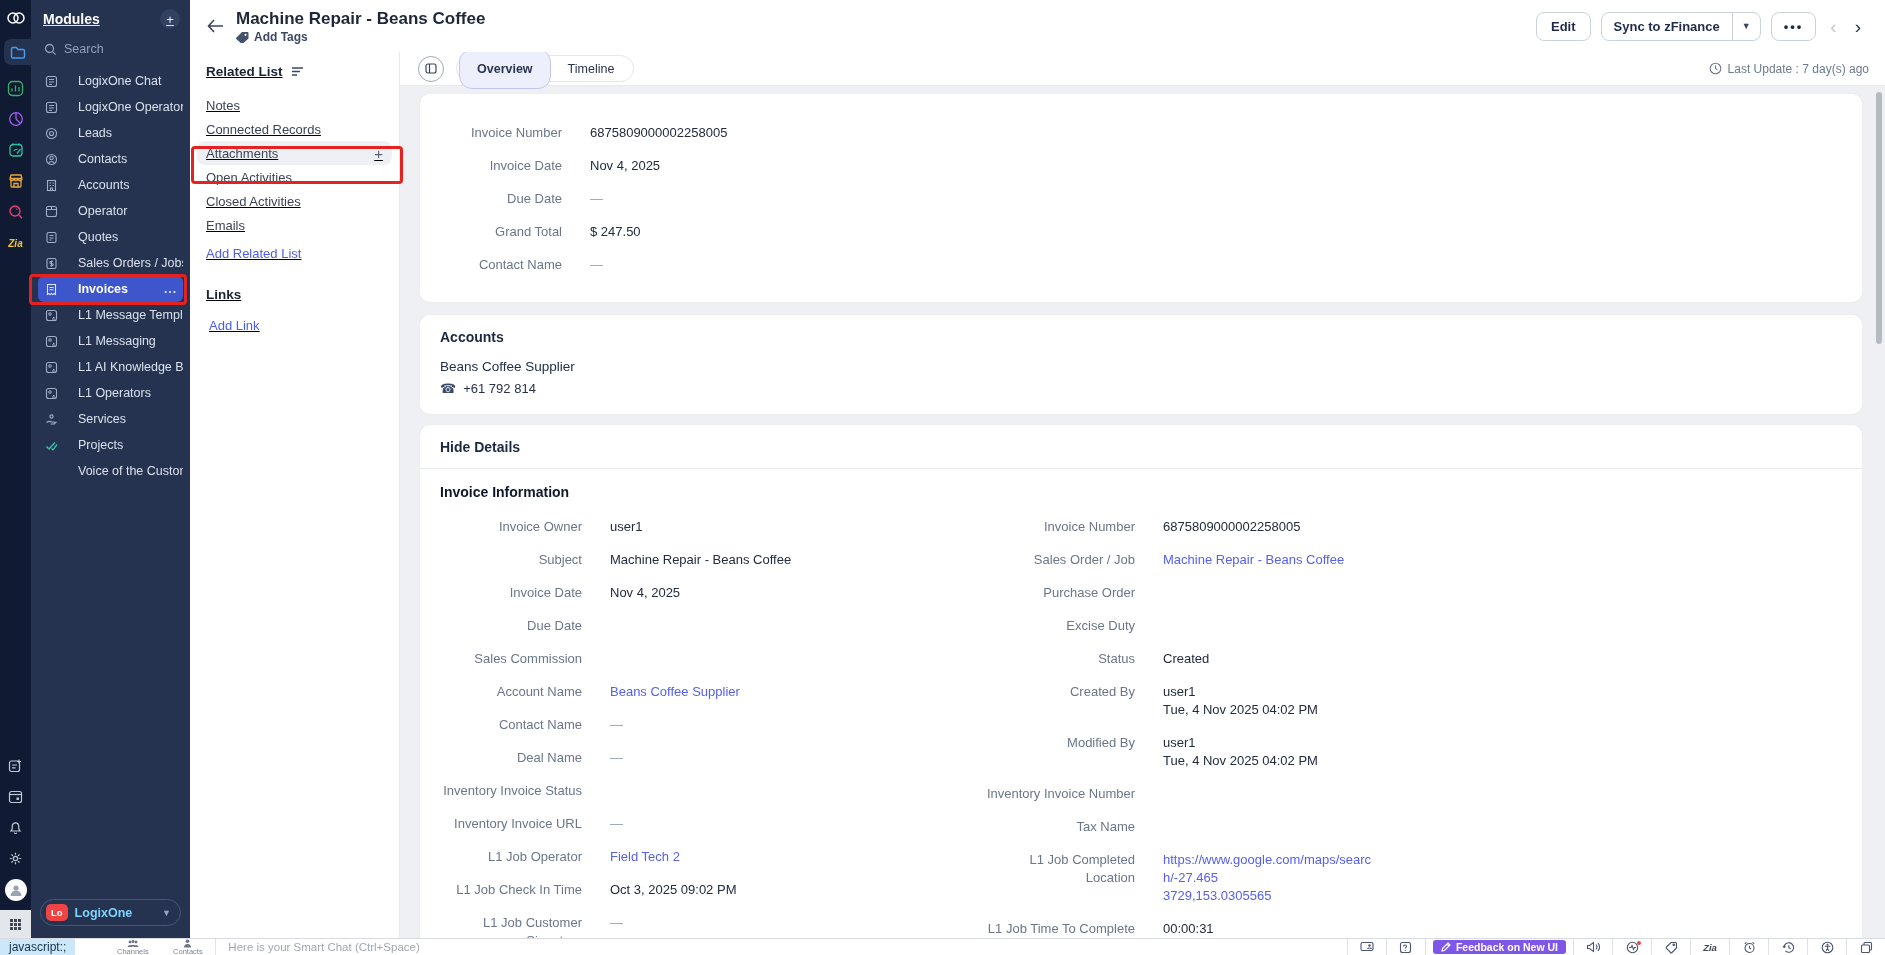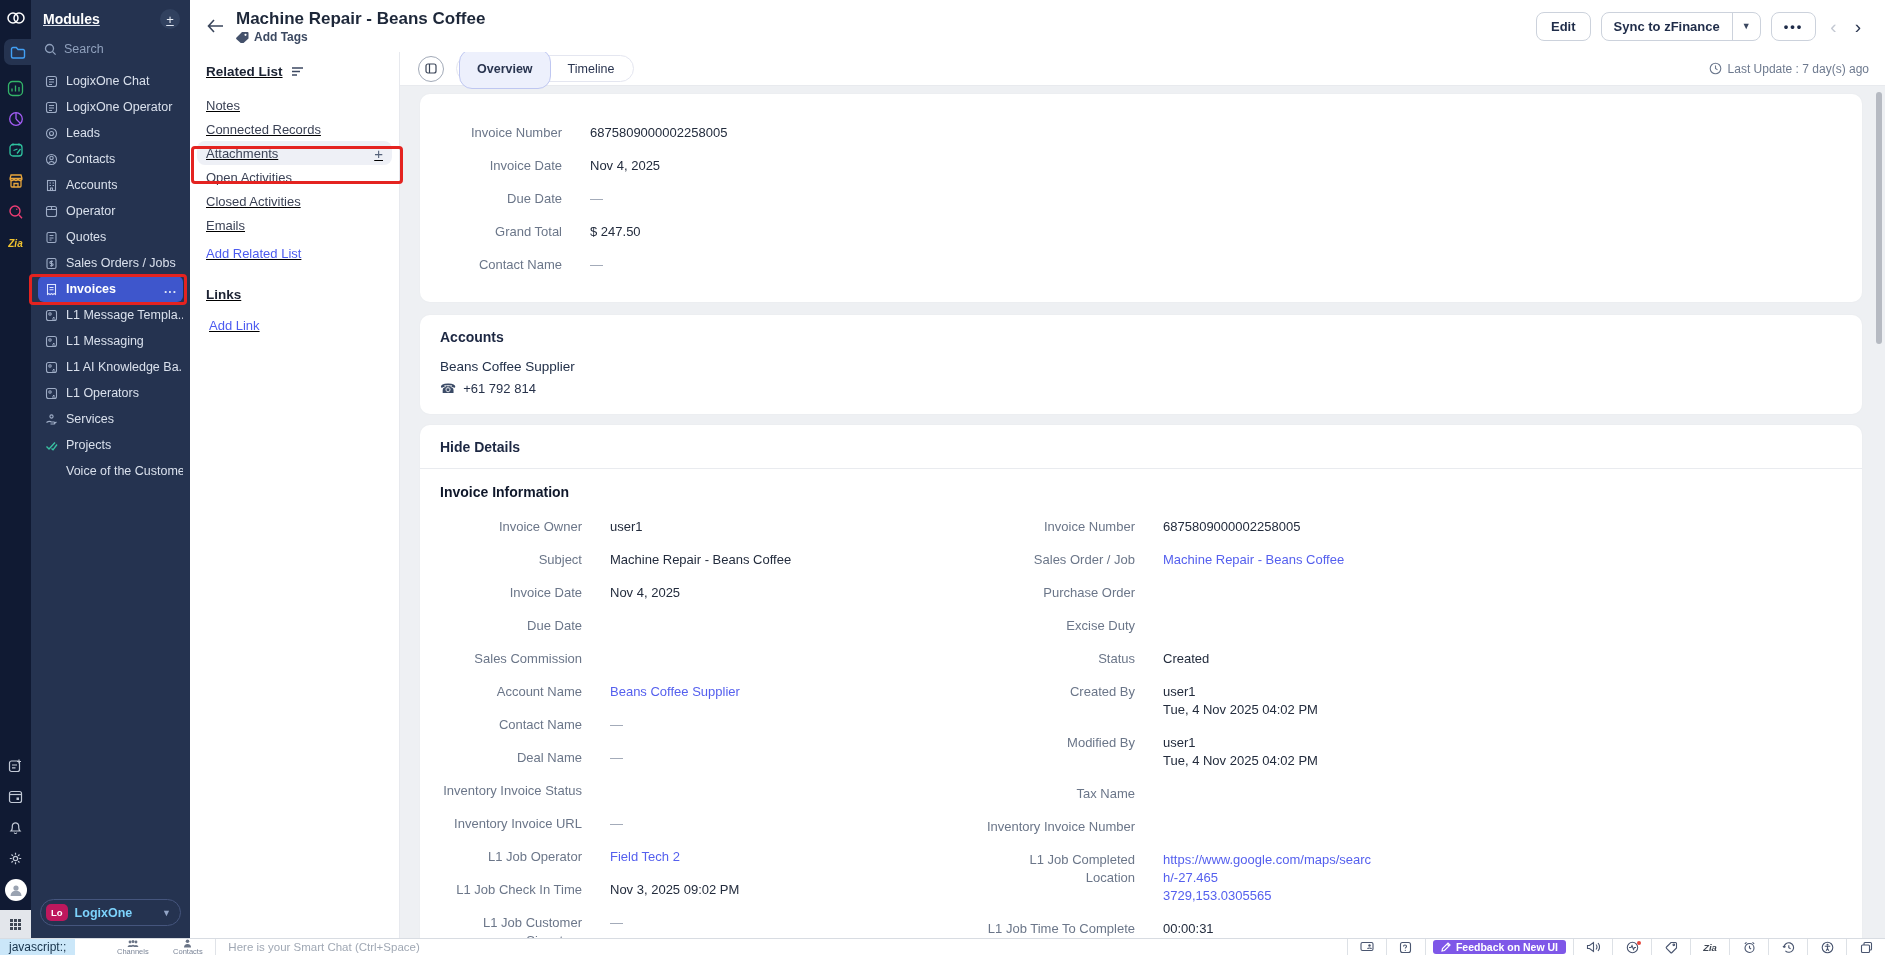--- a/index.html
+++ b/index.html
@@ -18,28 +18,28 @@
   .avatar-c { width:22px; height:22px; border-radius:50%; background:#fff; display:flex; align-items:center; justify-content:center; margin-bottom:9px; }
   .grid-cell { width:31px; height:28px; background:#e3e6eb; display:flex; align-items:center; justify-content:center; }
 
   
   #modules { position:absolute; left:31px; top:0; width:159px; height:938px; background:#253350; color:#dfe5f0; }
   .mod-head { display:flex; align-items:center; justify-content:space-between; padding:9px 10px 4px 12px;text-decoration:underline; }
   .mod-title { font-size:14px; font-weight:700; color:#fff; }
   .plus-btn { width:20px; height:20px; border-radius:50%; background:#31415f; color:#e8edf5; font-size:13px; display:flex; align-items:center; justify-content:center; }
   .mod-search { display:flex; align-items:center; gap:7px; padding:9px 12px 2px 13px; color:#8fa0bc; font-size:12.5px; }
   .mod-list { padding:10px 7px 0 7px; }
-  .mod-item { height:26px; display:flex; align-items:center; gap:8px; padding:0 6px; font-size:12.5px; color:#d9e0ec; border-radius:6px; white-space:nowrap; overflow:hidden; }
+  .mod-item { height:26px; display:flex; align-items:center; gap:20px; padding:0 6px; font-size:12.5px; color:#d9e0ec; border-radius:6px; white-space:nowrap; overflow:hidden; }
   .mod-item .micon { width:14px; height:14px; flex:0 0 14px; color:#9fadc6; display:flex; align-items:center; justify-content:center; }
   .mod-item .more { display:none; margin-left:auto; color:#dfe6f5; font-size:12px; letter-spacing:1px; }
   .mod-item.selected { background:#3e56cc; color:#fff; font-weight:700; }
   .mod-item.selected .micon { color:#dfe6ff; }
   .mod-item.selected .more { display:block; }
   .ws-select { position:absolute; left:9px; bottom:12px; width:141px; height:27px; border:1px solid #45557d; border-radius:15px; display:flex; align-items:center; gap:7px; padding:0 9px 0 5px; }
-  .ws-badge { background:#be185d; color:#fff; font-size:9.5px; font-weight:700; border-radius:5px; padding:3px 5px; }
+  .ws-badge { background:#ef4444; color:#fff; font-size:9.5px; font-weight:700; border-radius:5px; padding:3px 5px; }
   .ws-name { color:#7dd3fc; font-size:12.5px; font-weight:700; }
   .ws-caret { margin-left:auto; color:#93a5c6; font-size:9px; }
 
   
   #topbar { position:absolute; left:190px; top:0; right:0; height:52px; background:#fff; display:flex; align-items:center; padding:0 24px 0 14px; }
   .back-btn { width:22px; height:22px; display:flex; align-items:center; justify-content:center; color:#3a465c; }
   .title-block { margin-left:10px; }
   .page-title { font-size:17px; font-weight:700; color:#1d2739; line-height:19px; }
   .tags-row { display:flex; align-items:center; gap:5px; margin-top:2px; color:#3c4961; font-size:12px; font-weight:600; }
   .hdr-actions { margin-left:auto; display:flex; align-items:center; gap:10px; }
@@ -641,21 +641,21 @@
               <div class="f-label">L1 Job Operator</div>
               <div class="f-valwrap val link">
                 <div>Field Tech 2</div>
 
               </div>
             </div>
 
             <div class="f-row">
               <div class="f-label">L1 Job Check In Time</div>
               <div class="f-valwrap val">
-                <div>Nov 3, 2025 09:02 PM</div>
+                <div>Oct 3, 2025 09:02 PM</div>
 
               </div>
             </div>
 
             <div class="f-row">
               <div class="f-label">L1 Job Customer Signature</div>
               <div class="f-valwrap val muted">
                 <div>—</div>
 
               </div>
@@ -713,29 +713,29 @@
 
             <div class="f-row">
               <div class="f-label">Modified By</div>
               <div class="f-valwrap val">
                 <div>user1</div>
                 <div class="sub">Tue, 4 Nov 2025 04:02 PM</div>
               </div>
             </div>
 
             <div class="f-row">
+              <div class="f-label">Inventory Invoice Number</div>
+              <div class="f-valwrap val">
+                <div></div>
+
+              </div>
+            </div>
+
+            <div class="f-row">
               <div class="f-label">Tax Name</div>
-              <div class="f-valwrap val">
-                <div></div>
-
-              </div>
-            </div>
-
-            <div class="f-row">
-              <div class="f-label">Inventory Invoice Number</div>
               <div class="f-valwrap val">
                 <div></div>
 
               </div>
             </div>
 
             <div class="f-row">
               <div class="f-label">L1 Job Completed Location</div>
               <div class="f-valwrap val link wrap">
                 <div>https://www.google.com/maps/search/-27.465</div>

